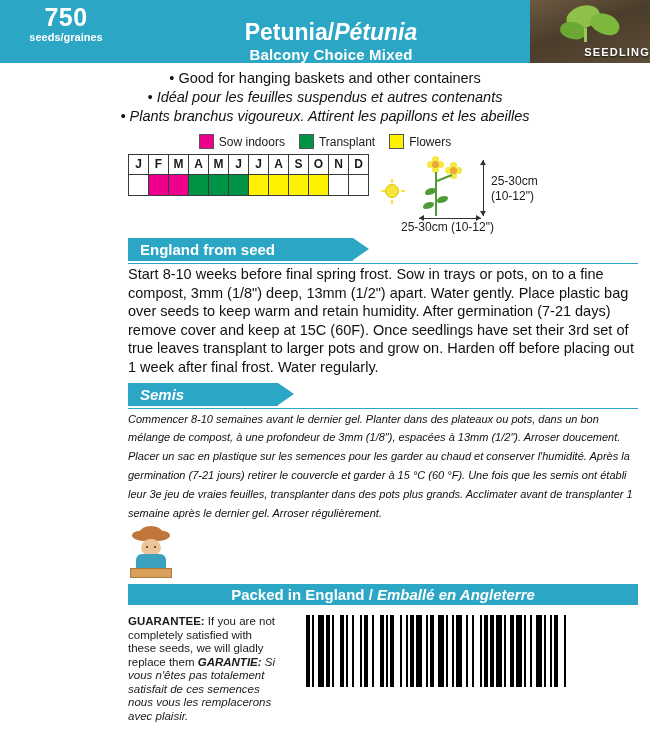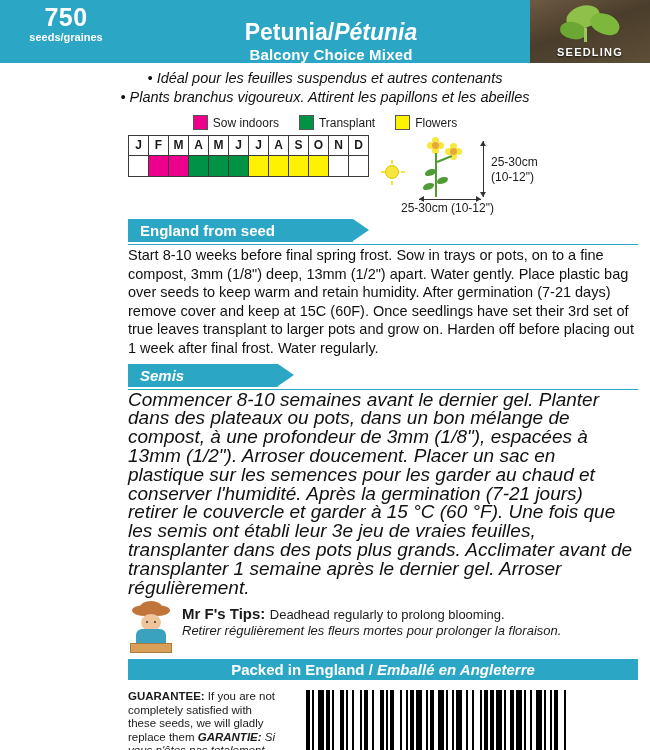--- a/index.html
+++ b/index.html
@@ -53,41 +53,41 @@
   .hdr-photo .leaf {
     position:absolute; border-radius: 60% 60% 55% 55%;
     background: #7fae3e;
   }
   .hdr-photo .l1 { width:34px; height:22px; left:36px; top:6px; transform: rotate(-18deg); background:#8fc04a; }
   .hdr-photo .l2 { width:30px; height:20px; left:60px; top:14px; transform: rotate(22deg); background:#7db73b; }
   .hdr-photo .l3 { width:26px; height:17px; left:30px; top:22px; transform: rotate(12deg); background:#6da733; }
   .hdr-photo .stem { position:absolute; width:3px; height:14px; background:#9bc85a; left:54px; top:28px; }
   .hdr-photo .seedling-label {
     position:absolute; bottom:5px; left:0; right:0;
-    text-align:center; color:#fff; font-size:11px; font-weight:bold; letter-spacing:1.2px;
+    text-align:right; color:#fff; font-size:11px; font-weight:bold; letter-spacing:1.2px;
     text-shadow: 0 1px 2px rgba(0,0,0,.8);
   }
 
   
   .bullets {
     padding: 6px 0 4px 0;
     text-align:center;
   }
   .bullets div {
     font-size: 14.5px;
     line-height: 19px;
     color:#111;
   }
   .bullets div.fr { font-style: italic; }
 
   
   .legend {
     display:flex;
     justify-content:center;
-    gap: 20px;
+    gap: 14px;
     margin-top: 4px;
     margin-bottom: 5px;
     font-size: 12px;
   }
   .legend .item { display:flex; align-items:center; gap:5px; }
   .legend .sw { width:15px; height:15px; border:1px solid #555; display:inline-block; }
 
   
   .cal-wrap {
     display:flex;
@@ -175,21 +175,21 @@
     position:absolute; left:128px; right:12px; bottom:-3px; height:1px; background:#2ba6c4;
   }
 
   .body-text {
     padding: 0 14px 0 128px;
     font-size: 14.5px;
     line-height: 18.6px;
     color:#111;
     text-align: left;
   }
-  .body-text.fr { font-style: italic; font-size: 19px; line-height: 18.8px; }
+  .body-text.fr { font-style: italic; font-size: 11px; line-height: 18.8px; }
 
   
   .tips {
     margin-top: 8px;
     padding-left: 128px;
     display:flex;
     gap: 8px;
     align-items:flex-start;
     padding-right: 12px;
   }
@@ -251,20 +251,21 @@
     <div class="hdr-photo">
       <div class="leaf l1"></div>
       <div class="leaf l2"></div>
       <div class="leaf l3"></div>
       <div class="stem"></div>
       <div class="seedling-label">SEEDLING</div>
     </div>
   </div>
 
   <div class="bullets">
+    <div>• Good for hanging baskets and other containers</div>
     <div class="fr">• Idéal pour les feuilles suspendus et autres contenants</div>
     <div class="fr">• Plants branchus vigoureux. Attirent les papillons et les abeilles</div>
   </div>
 
   <div class="legend">
     <div class="item">
       <span class="sw" style="background:#ec008c"></span>
       <span>Sow indoors</span>
     </div>
     <div class="item">
@@ -367,27 +368,20 @@
   <div class="tips">
     <div class="tips-avatar">
       <div class="av-hat2"></div>
       <div class="av-hat"></div>
       <div class="av-face"></div>
       <div class="av-eye" style="left:18px"></div>
       <div class="av-eye" style="left:26px"></div>
       <div class="av-body"></div>
       <div class="av-table"></div>
     </div>
-    <div class="tips-body">
-      <div>
-        <span class="tips-title">Mr F's Tips:</span>
-        <span class="tips-en">Deadhead regularly to prolong blooming.</span>
-      </div>
-      <div class="tips-fr">Retirer régulièrement les fleurs mortes pour prolonger la floraison.</div>
-    </div>
   </div>
 
   <div class="packed"><span>Packed in England / </span><em>Emballé en Angleterre</em></div>
 
   <div class="footer">
     <div class="guarantee">
       <b>GUARANTEE:</b><span> If you are not completely satisfied with these seeds, we will gladly replace them </span><b class="fr">GARANTIE:</b><span class="fr"> Si vous n'êtes pas totalement satisfait de ces semences nous vous les remplacerons avec plaisir.</span>
     </div>
     <div class="barcode-box">
       <div class="barcode" id="barcode">

